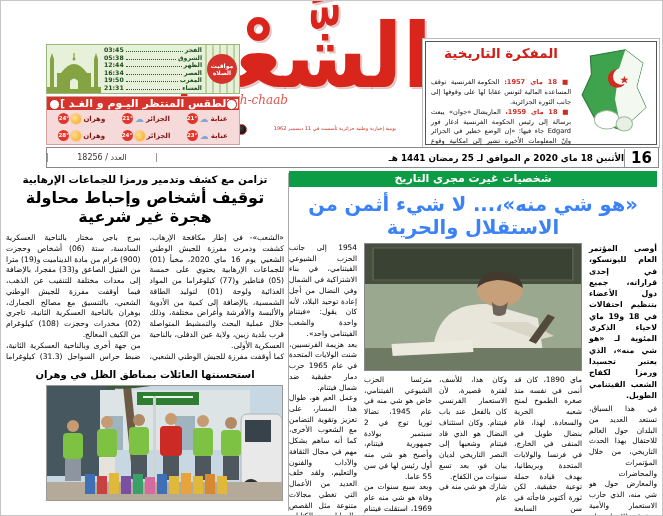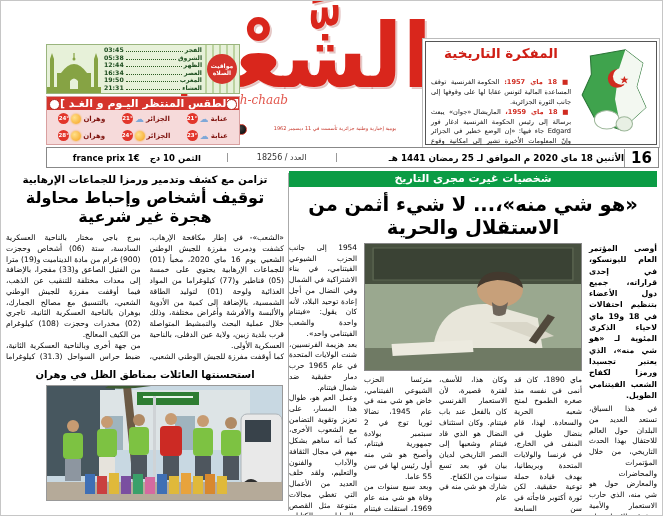--- a/index.html
+++ b/index.html
@@ -74,21 +74,21 @@
   .kicker2 { margin-top:6px; text-align:center; font-weight:bold; font-size:10px; }
   .headline-black2 { text-align:center; font-weight:bold; font-size:15px; margin-top:2px; letter-spacing:-0.3px; }
   .photo-radieuse { width:237px; height:116px; margin:5px 1px 0 40px; border:1px solid #999; overflow:hidden; }
 
   .v-divider { position:absolute; left:287px; top:172px; height:338px; border-left:1px solid #aaa; }
 
   
   .main-article { position:absolute; top:170px; right:5px; width:368px; height:344px; }
   .section-banner { height:16px; line-height:16px; background:#0b9c45; color:#fff; font-weight:bold;
       font-size:11px; text-align:center; }
-  .headline-red { color:#000000; font-weight:bold; font-size:19.5px; text-align:center; margin:6px 0 4px;
+  .headline-red { color:#3b82f6; font-weight:bold; font-size:19.5px; text-align:center; margin:6px 0 4px;
       letter-spacing:-0.5px; }
   .article-grid { display:grid; grid-template-columns:repeat(5,1fr); grid-template-rows:128px 1fr;
       column-gap:7px; row-gap:4px; height:292px; overflow:hidden;
       font-size:7.4px; line-height:1.45; text-align:justify; }
   .article-grid .coltext { overflow:hidden; white-space:pre-line; }
   .c1 { grid-area:1/1/3/2; } .ph { grid-area:1/2/2/5; border:1px solid #888; overflow:hidden; }
   .c2 { grid-area:2/2/3/3; } .c3 { grid-area:2/3/3/4; } .c4 { grid-area:2/4/3/5; } .c5 { grid-area:1/5/3/6; }
   .intro { font-weight:bold; font-size:7.8px; margin-bottom:3px; white-space:pre-line; }
   svg { display:block; }
 </style>
@@ -218,24 +218,20 @@
         <span class="hist-date">■ 18 ماي 1959،</span>
         <span>الماريشال «جوان» يبعث برسالة إلى رئيس الحكومة الفرنسية ادغار فور Edgard جاء فيها: «إن الوضع خطير في الجزائر وإنّ المعلومات الأخيرة تشير إلى امكانية وقوع انتفاضة عارمة بقسنطينة..»</span>
       </div>
     </div>
   </div>
 
   <div class="issue-bar">
     <div class="page-num">16</div>
     <div class="issue-date">الأثنين 18 ماي 2020 م الموافق لـ 25 رمضان 1441 هـ</div>
     <div class="issue-no">العدد / 18256</div>
-    <div class="price">
-      <span>france prix 1€</span>
-      <span>الثمن 10 دج</span>
-    </div>
   </div>
 
   <div class="left-article">
     <div class="kicker">تزامن مع كشف وتدمير ورمزا للجماعات الإرهابية</div>
     <div class="headline-black">توقيف أشخاص وإحباط محاولة هجرة غير شرعية</div>
     <div class="body-2col">«الشعب»- في إطار مكافحة الإرهاب، كشفت ودمرت مفرزة للجيش الوطني الشعبي يوم 16 ماي 2020، مخبأ (01) للجماعات الإرهابية يحتوي على خمسة (05) قناطير و(77) كيلوغراما من المواد الغذائية ولوحة (01) لتوليد الطاقة الشمسية، بالإضافة إلى كمية من الأدوية والألبسة والأفرشة وأغراض مختلفة، وذلك خلال عملية البحث والتمشيط المتواصلة قرب بلدية زبين، ولاية عين الدفلى، بالناحية العسكرية الأولى.
 كما أوقفت مفرزة للجيش الوطني الشعبي، ببرج باجي مختار بالناحية العسكرية السادسة، ستة (06) أشخاص وحجزت (900) غرام من مادة الديناميت و(19) مترا من الفتيل الصاعق و(33) مفجرا، بالإضافة إلى معدات مختلفة للتنقيب عن الذهب، فيما أوقفت مفرزة للجيش الوطني الشعبي، بالتنسيق مع مصالح الجمارك، بوهران بالناحية العسكرية الثانية، تاجري (02) مخدرات وحجزت (108) كيلوغرام من الكيف المعالج.
 من جهة أخرى وبالناحية العسكرية الثانية، ضبط حراس السواحل (31.3) كيلوغراما من الكيف المعالج بكل من عين تموشنت وتلمسان، وأحبطوا محاولة هجرة غير شرعية لـ(16) شخصا كانوا على متن قارب تقليدي الصنع بالغزوات، في حين أوقف عناصر الدرك الوطني (67) مهاجرا غير شرعي من جنسيات مختلفة بوهران.</div>
 
     <div class="kicker2">استحسنتها العائلات بمناطق الظل في وهران</div>

